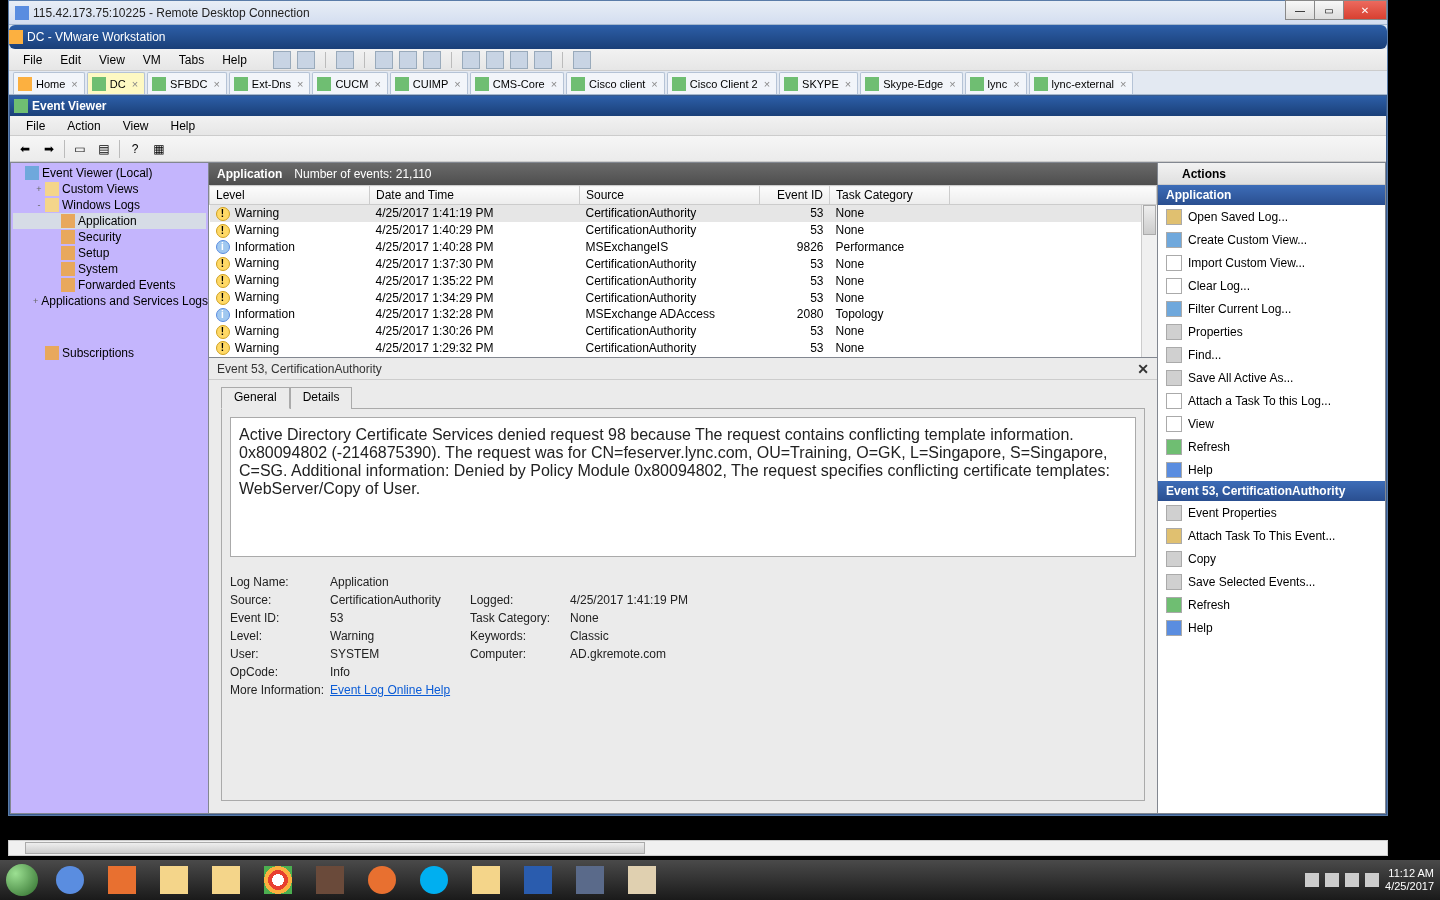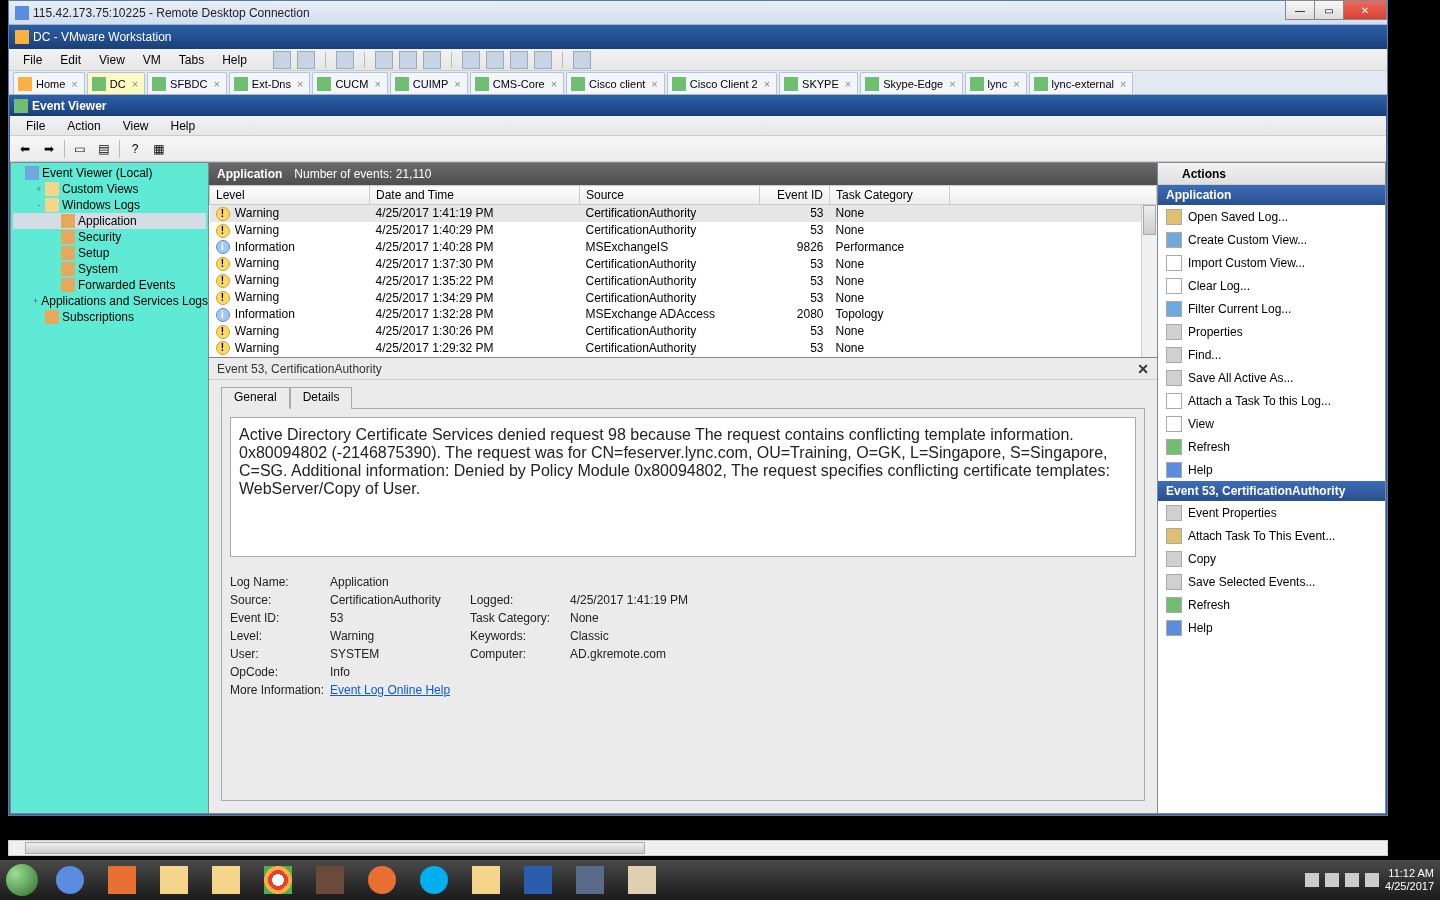--- a/index.html
+++ b/index.html
@@ -9,21 +9,21 @@
 .outer-window { background: #dce5f0; border: 1px solid #5a7ca8; width: 1380px; height: 816px; position: absolute; left: 8px; top: 0; }
 .outer-titlebar { height: 24px; background: linear-gradient(#e8eef6,#d4def0); display: flex; align-items: center; padding-left: 6px; border-bottom: 1px solid #a4b7ce; position: relative; }
 .outer-titlebar .title { font-size: 12px; color: #222; }
 .outer-titlebar .icon { width: 14px; height: 14px; margin-right: 4px; background: #5a8de0; }
 .win-controls { position: absolute; right: 0; top: -1px; display: flex; }
 .win-btn { width: 30px; height: 20px; display: flex; align-items: center; justify-content: center; border: 1px solid #888; background: linear-gradient(#f8f8f8,#ddd); font-size: 10px; cursor: pointer; margin-left: -1px; }
 .win-btn.close { background: linear-gradient(#ec6a5e,#d84030); color: #fff; width: 44px; }
 
 
 .vmware { position: absolute; left: 0; top: 24px; right: 0; bottom: 0; }
-.vmware-titlebar { height: 24px; background: linear-gradient(#2d5fa8,#1a3f78); color: #fff; display: flex; align-items: center; padding-left: 6px; font-size: 12px; position: relative; }
+.vmware-titlebar { height: 24px; background: linear-gradient(#2d5fa8,#1a3f78); color: #fff; display: flex; align-items: center; font-size: 12px; position: relative; border-radius: 6px; }
 .vmware-titlebar .icon { width: 14px; height: 14px; margin-right: 4px; background: #fcb040; }
 .vmware-menu { height: 22px; background: linear-gradient(#f2f2f2,#e6e6e6); border-bottom: 1px solid #ccc; display: flex; align-items: center; padding-left: 6px; gap: 2px; }
 .vmware-menu span { padding: 2px 8px; cursor: pointer; }
 .vmware-toolbar-icons { display: flex; gap: 6px; margin-left: 16px; align-items: center; }
 .vmware-toolbar-icons .tb { width: 18px; height: 18px; background: #c8d4e4; border: 1px solid #9ab; cursor: pointer; }
 .vmware-toolbar-icons .sep { width: 1px; height: 16px; background: #bbb; margin: 0 4px; }
 
 
 .vm-tabs { height: 24px; background: #e3e9f2; border-bottom: 1px solid #a4b7ce; display: flex; align-items: flex-end; padding-left: 4px; }
 .vm-tab { height: 22px; background: #f2f5fa; border: 1px solid #b5c3d6; border-bottom: none; display: flex; align-items: center; padding: 0 6px 0 4px; margin-right: 2px; font-size: 11px; cursor: pointer; border-radius: 2px 2px 0 0; }
@@ -38,21 +38,21 @@
 .ev-titlebar { height: 20px; background: linear-gradient(#2d5fa8,#1a3f78); color: #fff; display: flex; align-items: center; padding-left: 4px; font-size: 12px; font-weight: bold; position: relative; }
 .ev-titlebar .icon { width: 14px; height: 14px; margin-right: 4px; background: #6fbe72; }
 .ev-menu { height: 20px; background: linear-gradient(#f2f2f2,#e6e6e6); display: flex; align-items: center; padding-left: 6px; gap: 2px; border-bottom: 1px solid #ccc; }
 .ev-menu span { padding: 2px 10px; cursor: pointer; }
 .ev-toolbar { height: 26px; background: linear-gradient(#f6f6f6,#ebebeb); border-bottom: 1px solid #ccc; display: flex; align-items: center; padding-left: 4px; gap: 2px; }
 .ev-toolbar .tb { width: 22px; height: 20px; display: flex; align-items: center; justify-content: center; cursor: pointer; border: 1px solid transparent; }
 .ev-toolbar .sep { width: 1px; height: 18px; background: #bbb; margin: 0 2px; }
 
 
 .ev-body { position: absolute; top: 66px; left: 0; right: 0; bottom: 0; display: flex; }
-.ev-tree { width: 198px; background: #5eead4; border: 1px solid #828790; border-right: none; overflow: auto; padding: 2px; }
+.ev-tree { width: 198px; background: #c4b5fd; border: 1px solid #828790; border-right: none; overflow: auto; padding: 2px; }
 .tree-item { display: flex; align-items: center; height: 16px; font-size: 12px; cursor: pointer; white-space: nowrap; }
 .tree-item.sel { background: #d6dce6; }
 .tree-item .toggle { width: 12px; text-align: center; color: #666; font-size: 9px; }
 .tree-item .icon { width: 14px; height: 14px; margin-right: 3px; }
 .i-ev { background: #6fa8dc; }
 .i-folder { background: #f4d58a; }
 .i-log { background: #e8a85c; }
 
 .ev-center { flex: 1; display: flex; flex-direction: column; border: 1px solid #828790; }
 .center-header { height: 22px; background: linear-gradient(#6a6a6a,#4e4e4e); color: #fff; display: flex; align-items: center; padding-left: 8px; font-size: 12px; }
@@ -289,21 +289,21 @@
               <div class="tree-item" style="padding-left: 36px;">
                 <span class="toggle"></span>
                 <span class="icon i-log"></span>
                 <span>Forwarded Events</span>
               </div>
               <div class="tree-item" style="padding-left: 20px;">
                 <span class="toggle">+</span>
                 <span class="icon i-folder"></span>
                 <span>Applications and Services Logs</span>
               </div>
-              <div class="tree-item" style="padding-left: 20px;">
+              <div class="tree-item" style="padding-left: 20px; margin-top: 36px;">
                 <span class="toggle"></span>
                 <span class="icon i-log"></span>
                 <span>Subscriptions</span>
               </div>
             </div>
         </div>
 
         <div class="ev-center">
           <div class="center-header">
             <span class="hdr-title">Application</span>

